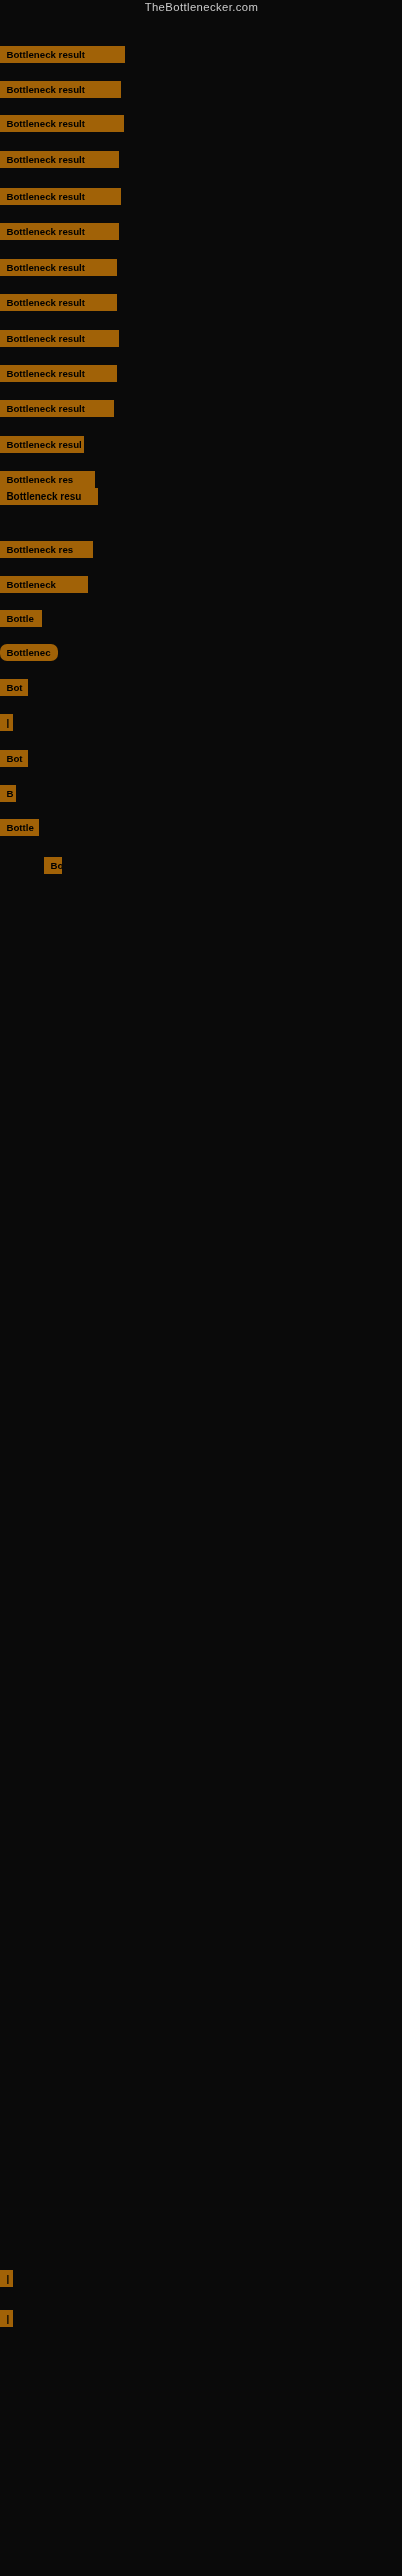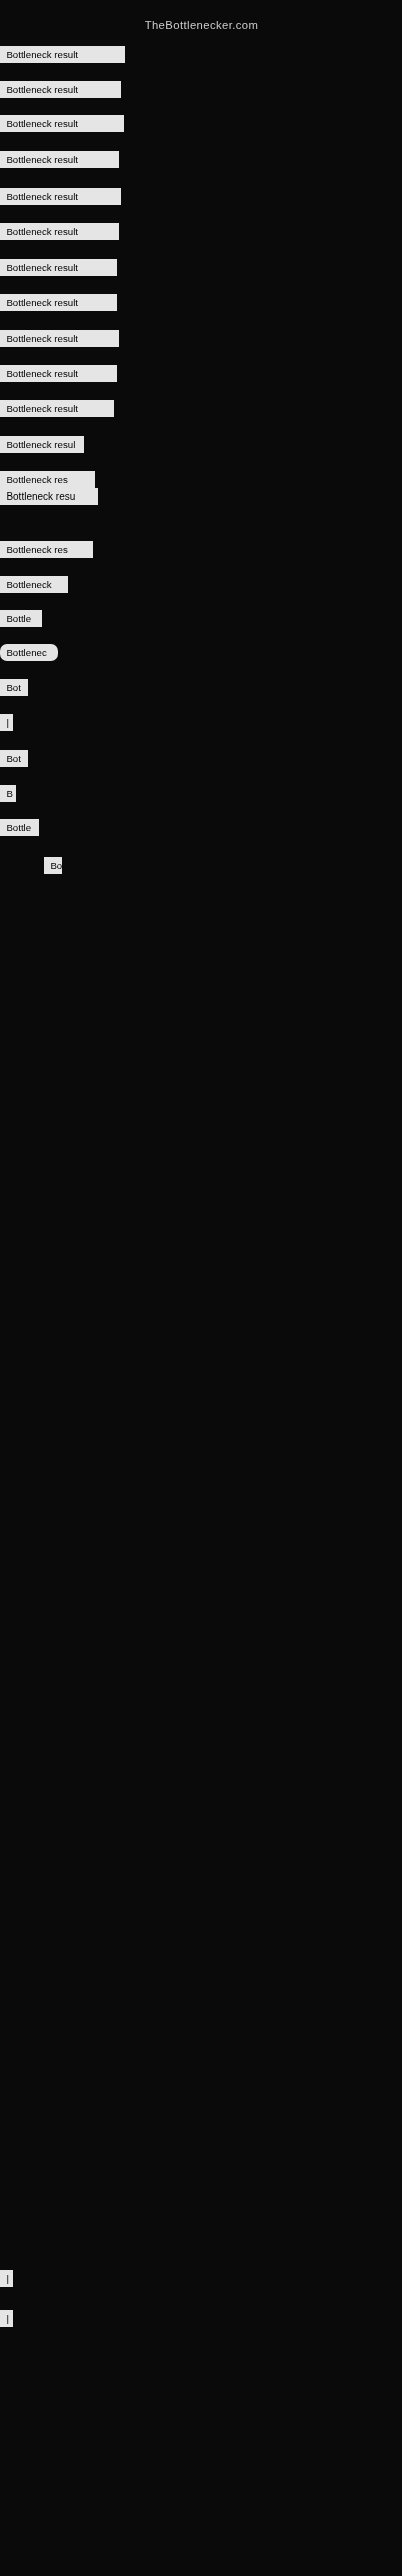--- a/index.html
+++ b/index.html
@@ -11,28 +11,28 @@
       background-color: #0a0a0a;
       font-family: Arial, sans-serif;
       width: 403px;
       min-height: 2576px;
       position: relative;
     }
     .site-title {
       text-align: center;
       color: #cccccc;
       font-size: 11.3px;
-      padding: 19px 0;
+      padding: 1px 0;
       letter-spacing: 0.4px;
     }
     .bottleneck-badge {
-      background-color: #e5e5e5;
+      background-color: #a16207;
       color: #000000;
       font-size: 9.7px;
-      font-weight: normal;
+      font-weight: bold;
       padding: 3.2px 6.4px;
       display: inline-block;
       position: absolute;
       left: 0;
       white-space: nowrap;
       overflow: hidden;
     }
   </style>
 </head>
 <body>
@@ -47,21 +47,21 @@
 <div class="bottleneck-badge" style="top: 223px; width: 119px; font-size: 9.7px;">Bottleneck result</div>
 <div class="bottleneck-badge" style="top: 259px; width: 117px; font-size: 9.7px;">Bottleneck result</div>
 <div class="bottleneck-badge" style="top: 294px; width: 117px; font-size: 9.7px;">Bottleneck result</div>
 <div class="bottleneck-badge" style="top: 330px; width: 119px; font-size: 9.7px;">Bottleneck result</div>
 <div class="bottleneck-badge" style="top: 365px; width: 117px; font-size: 9.7px;">Bottleneck result</div>
 <div class="bottleneck-badge" style="top: 400px; width: 114px; font-size: 9.7px;">Bottleneck result</div>
 <div class="bottleneck-badge" style="top: 436px; width: 84px; font-size: 9.7px;">Bottleneck resul</div>
 <div class="bottleneck-badge" style="top: 471px; width: 95px; font-size: 9.7px;">Bottleneck res</div>
 <div class="bottleneck-badge" style="top: 488px; width: 98px; font-size: 10px;">Bottleneck resu</div>
 <div class="bottleneck-badge" style="top: 541px; width: 93px; font-size: 9.7px;">Bottleneck res</div>
-<div class="bottleneck-badge" style="top: 576px; width: 68px; font-size: 9.7px;">Bottleneck</div>
+<div class="bottleneck-badge" style="top: 576px; width: 88px; font-size: 9.7px;">Bottleneck</div>
 <div class="bottleneck-badge" style="top: 610px; width: 42px; font-size: 9.7px;">Bottle</div>
 <div class="bottleneck-badge" style="top: 644px; width: 58px; font-size: 9.7px; border-radius: 7px;">Bottlenec</div>
 <div class="bottleneck-badge" style="top: 679px; width: 28px; font-size: 9.7px;">Bot</div>
 <div class="bottleneck-badge" style="top: 714px; width: 6.4px; font-size: 9.7px;">|</div>
 <div class="bottleneck-badge" style="top: 750px; width: 28px; font-size: 9.7px;">Bot</div>
 <div class="bottleneck-badge" style="top: 785px; width: 16px; font-size: 9.7px;">B</div>
 <div class="bottleneck-badge" style="top: 819px; width: 39px; font-size: 9.7px;">Bottle</div>
 <div class="bottleneck-badge" style="top: 857px; width: 17.7px; font-size: 9.7px; margin-left: 44px;">Bo</div>
 <div class="bottleneck-badge" style="top: 2270px; width: 6.4px; font-size: 9.7px;">|</div>
 <div class="bottleneck-badge" style="top: 2310px; width: 6.4px; font-size: 9.7px;">|</div>

